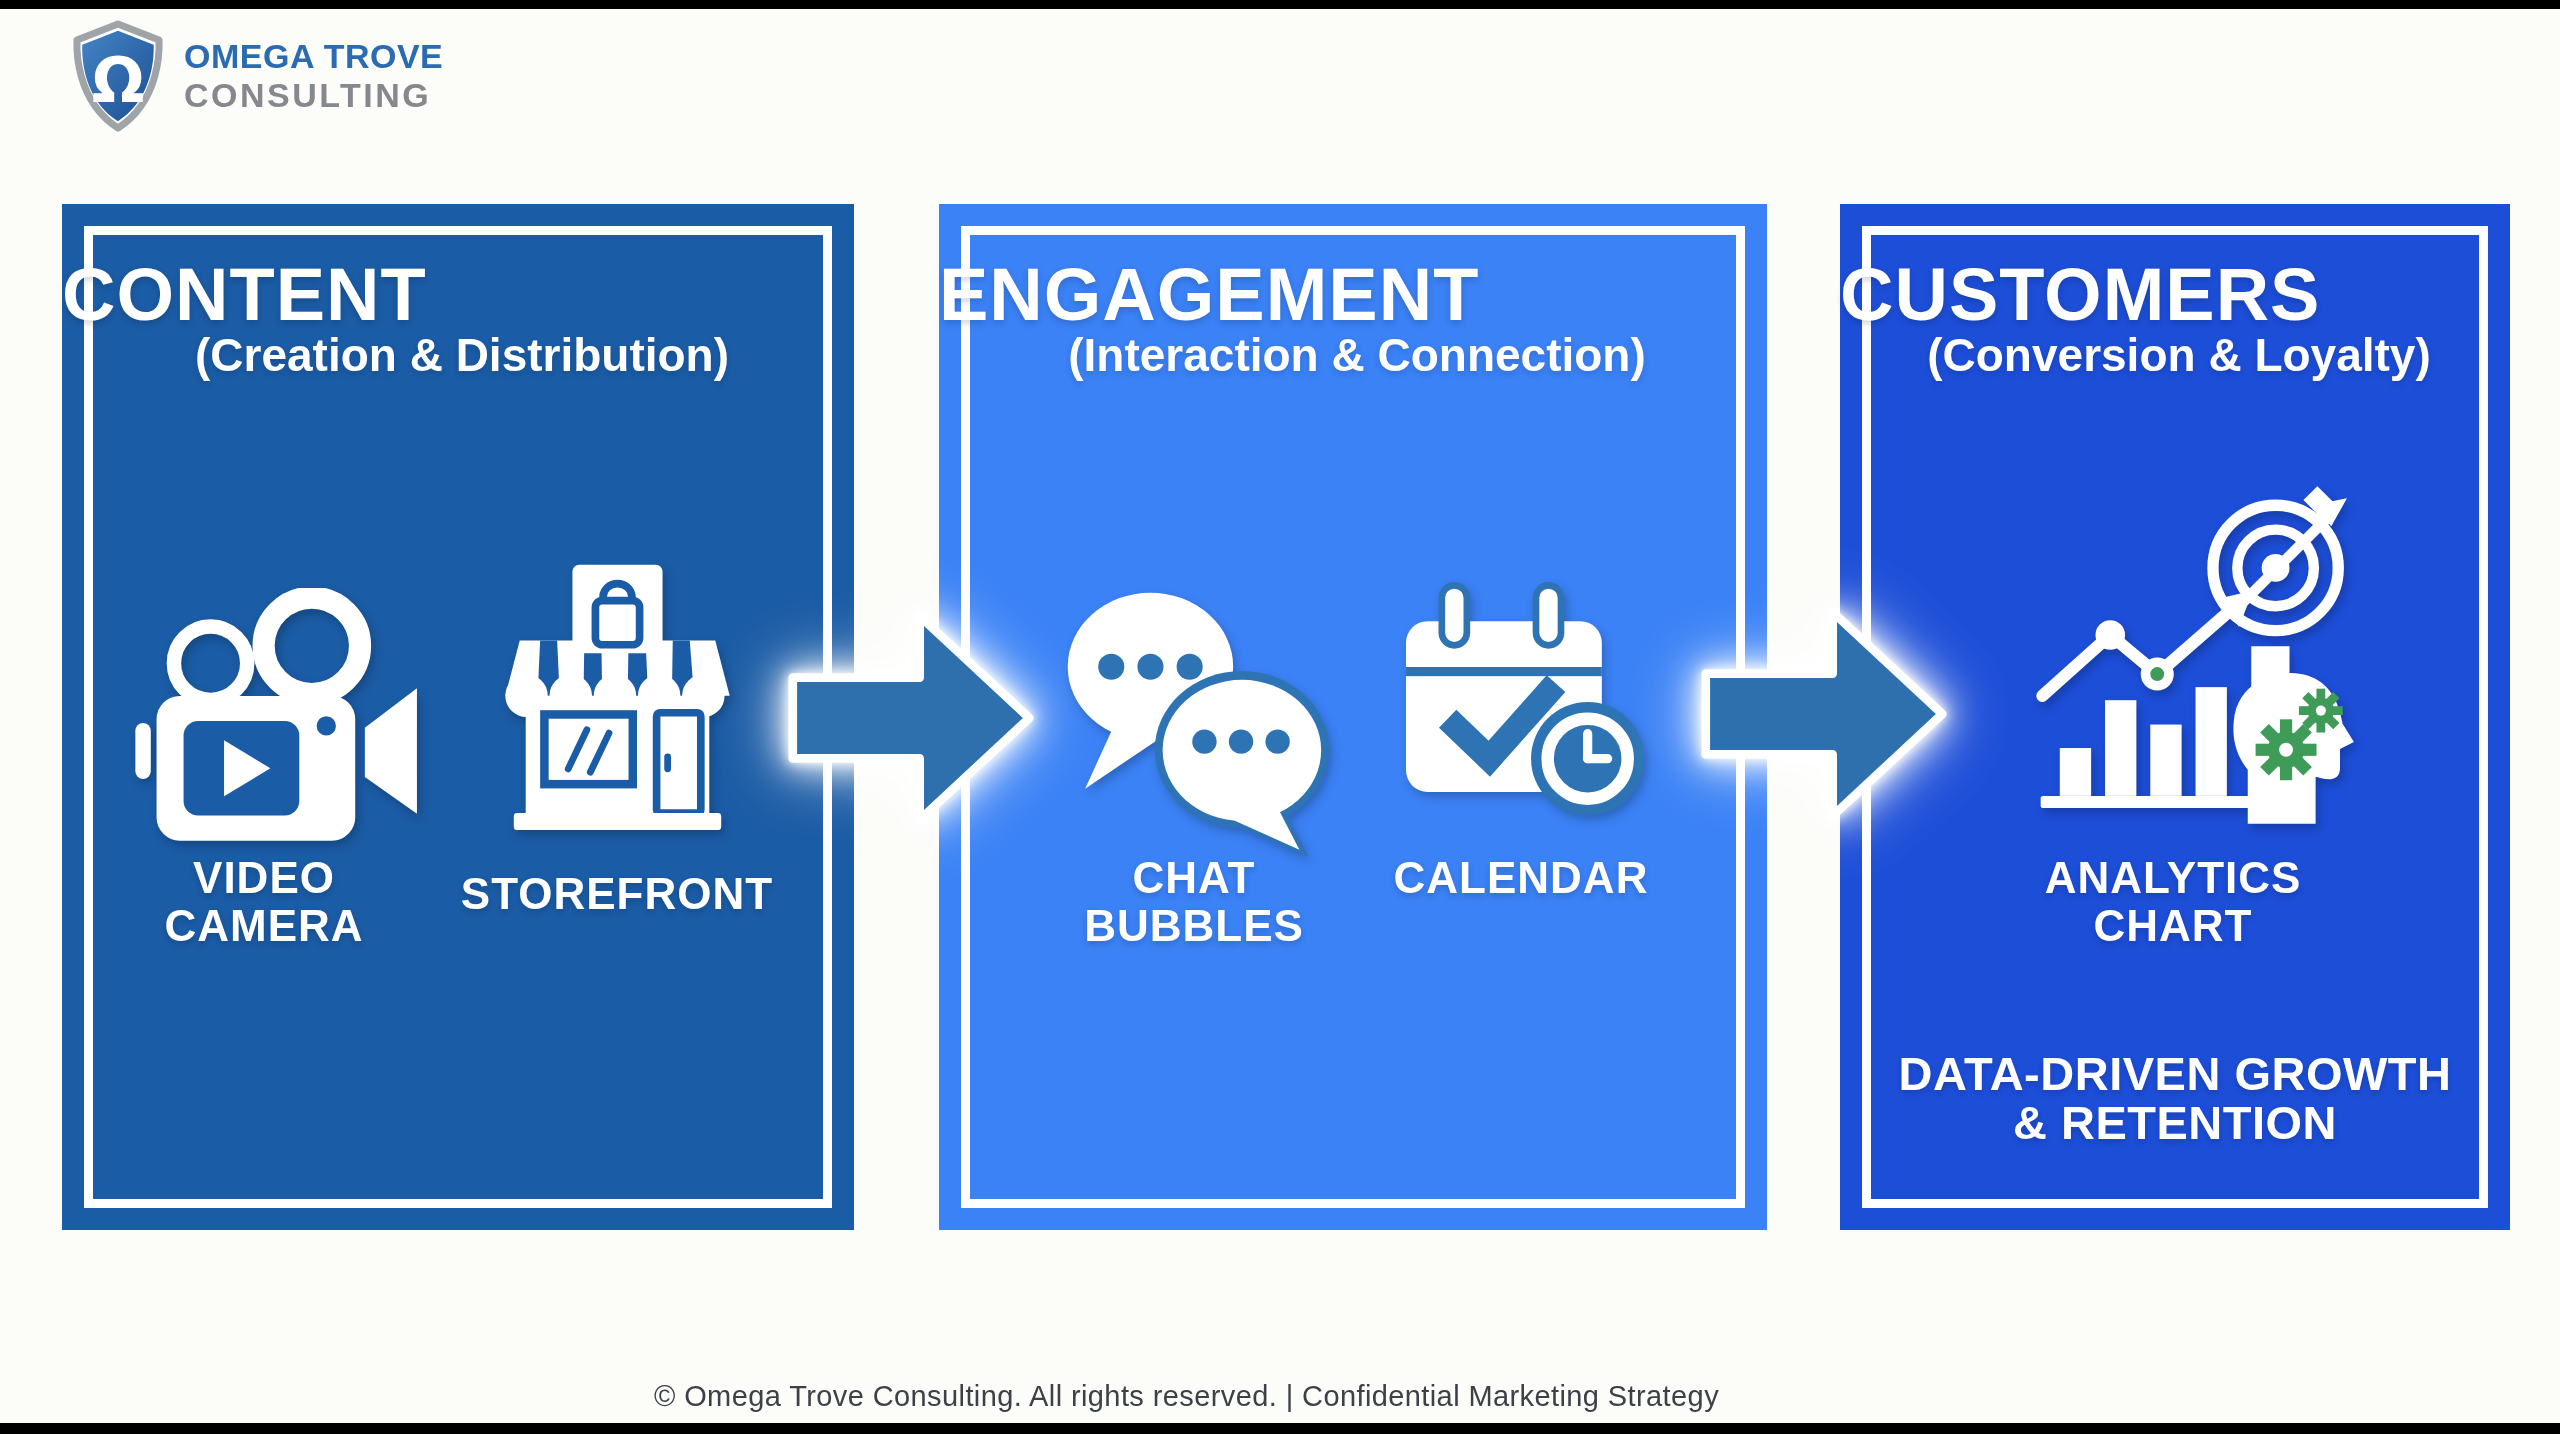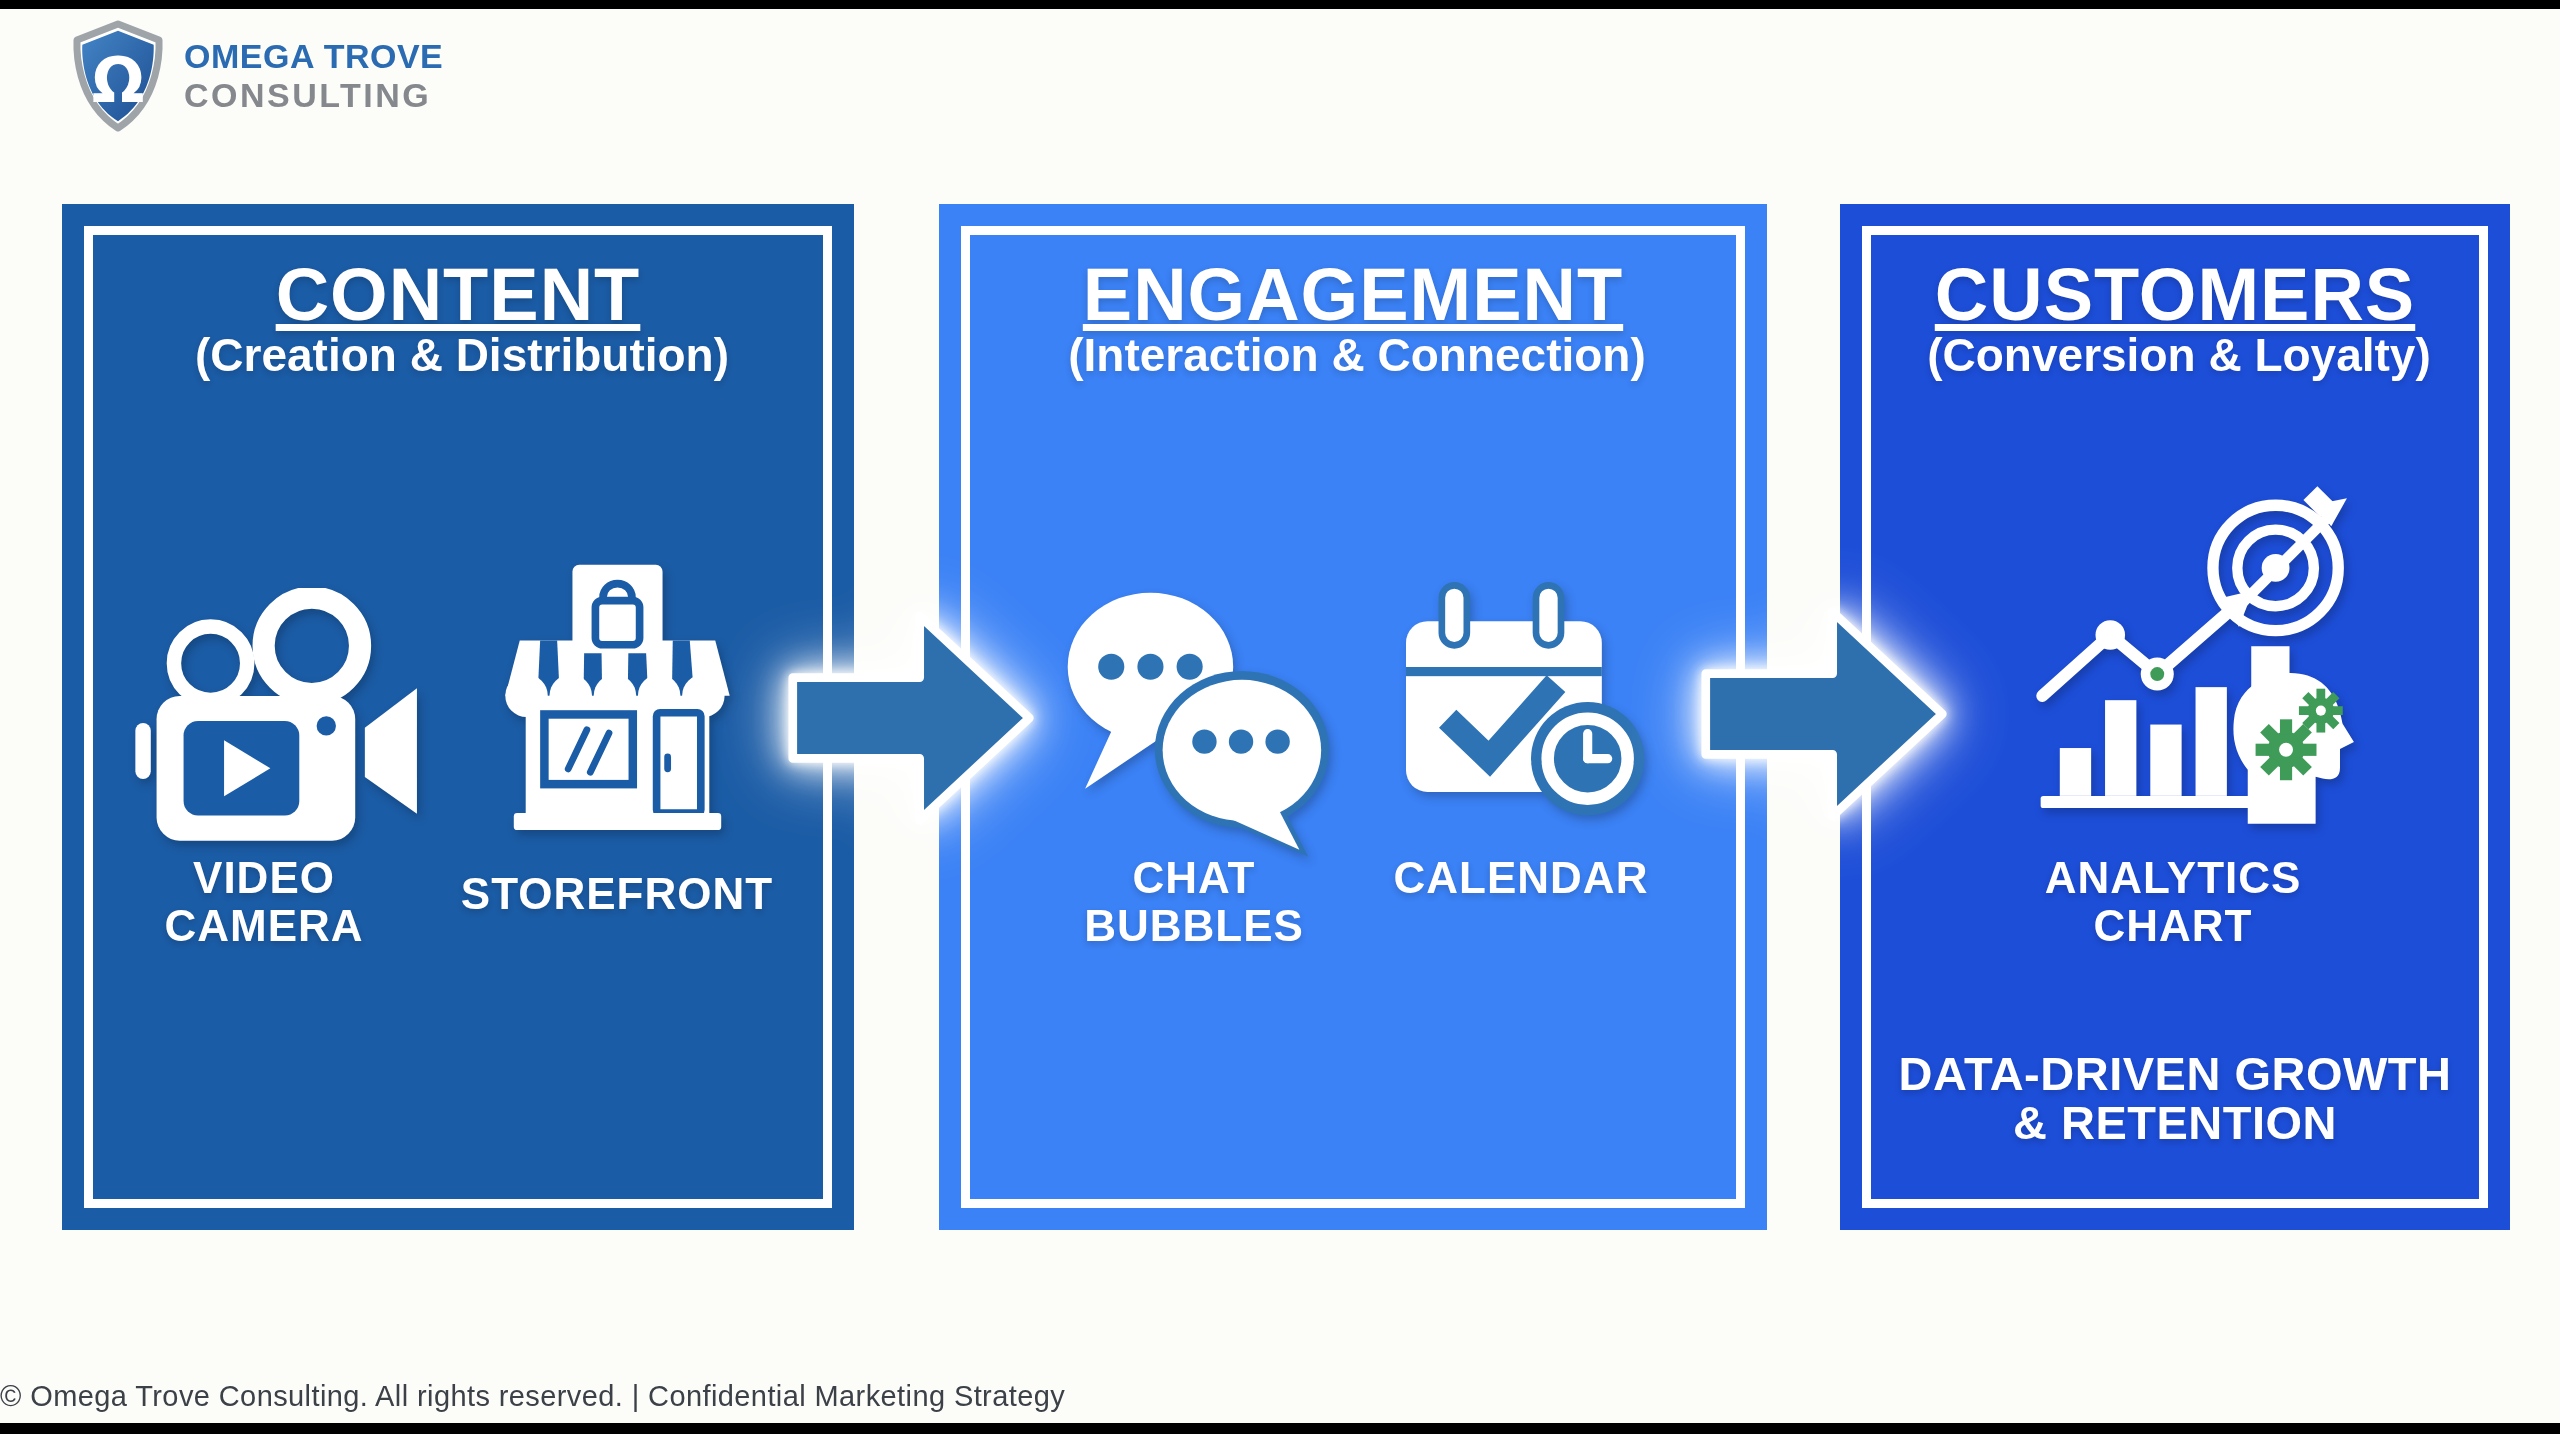--- a/index.html
+++ b/index.html
@@ -20,24 +20,23 @@
   .logo-line2{color:#85888d;letter-spacing:2.5px;}
 
   
   .panel{position:absolute;top:204px;height:1026px;}
   .panel-inner{position:absolute;inset:22px;border:9px solid #fff;pointer-events:none;}
   #panel-content{left:62px;width:792px;background:#1b5ca6;}
   #panel-engagement{left:939px;width:828px;background:#3b82f6;}
   #panel-customers{left:1840px;width:670px;background:#1d4ed8;}
 
   .panel-title{
-    position:absolute;top:48px;left:0;right:0;text-align:center;
+    position:absolute;top:48px;left:0;right:0;text-align:left;
     color:#fff;font-size:74px;font-weight:800;letter-spacing:1px;
     text-shadow:0 3px 7px rgba(0,0,0,.18);
-    text-decoration:underline;
   }
   .panel-subtitle{
     position:absolute;top:124px;left:8px;right:0;text-align:center;
     color:#fff;font-size:46px;font-weight:600;
     text-shadow:0 3px 6px rgba(0,0,0,.15);
   }
   .icon-wrap{position:absolute;filter:drop-shadow(3px 5px 5px rgba(0,0,0,.22));}
   .item-label{
     position:absolute;top:650px;text-align:center;color:#fff;
     font-size:44px;font-weight:700;letter-spacing:1px;line-height:1.1;
@@ -52,21 +51,21 @@
   
   .flow-arrow{
     position:absolute;width:250px;height:240px;z-index:5;
     filter:drop-shadow(0 0 6px #fff) drop-shadow(0 0 16px rgba(255,255,255,.95)) drop-shadow(0 0 30px rgba(255,255,255,.65));
   }
   #flow-arrow-1{left:787px;top:598px;}
   #flow-arrow-2{left:1700px;top:594px;}
 
   
   .footer{
-    position:absolute;top:1380px;left:0;width:2373px;
+    position:absolute;top:1380px;left:0;width:2373px;text-align:center;
     color:#3c4148;font-size:29px;letter-spacing:.4px;
   }
 </style>
 </head>
 <body>
 
 <div class="letterbox" id="letterbox-top"></div>
 <div class="letterbox" id="letterbox-bottom"></div>
 
 <div class="logo">

